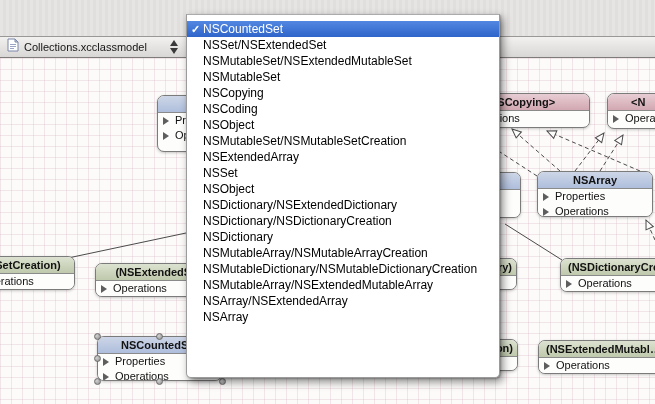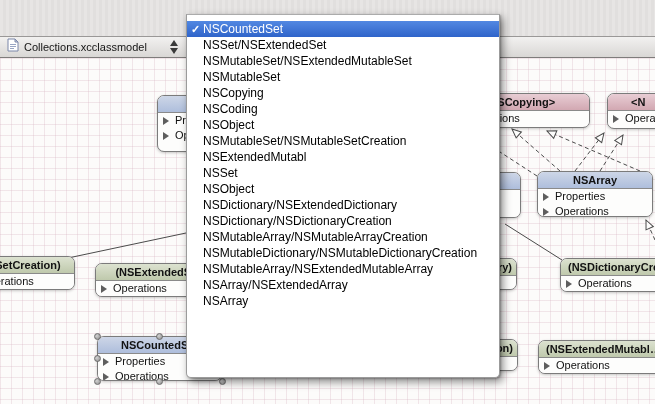--- a/index.html
+++ b/index.html
@@ -162,25 +162,26 @@
 
   <div class="menu" id="element-menu">
       <div class="mi sel"><span class="chk">✓</span><span>NSCountedSet</span></div>
       <div class="mi"><span>NSSet/NSExtendedSet</span></div>
       <div class="mi"><span>NSMutableSet/NSExtendedMutableSet</span></div>
       <div class="mi"><span>NSMutableSet</span></div>
       <div class="mi"><span>NSCopying</span></div>
       <div class="mi"><span>NSCoding</span></div>
       <div class="mi"><span>NSObject</span></div>
       <div class="mi"><span>NSMutableSet/NSMutableSetCreation</span></div>
-      <div class="mi"><span>NSExtendedMutabl</span></div>
+      <div class="mi"><span>NSExtendedArray</span></div>
       <div class="mi"><span>NSSet</span></div>
       <div class="mi"><span>NSObject</span></div>
       <div class="mi"><span>NSDictionary/NSExtendedDictionary</span></div>
       <div class="mi"><span>NSDictionary/NSDictionaryCreation</span></div>
+      <div class="mi"><span>NSDictionary</span></div>
       <div class="mi"><span>NSMutableArray/NSMutableArrayCreation</span></div>
       <div class="mi"><span>NSMutableDictionary/NSMutableDictionaryCreation</span></div>
       <div class="mi"><span>NSMutableArray/NSExtendedMutableArray</span></div>
       <div class="mi"><span>NSArray/NSExtendedArray</span></div>
       <div class="mi"><span>NSArray</span></div>
     </div>
 
 </div>
 
 </body></html>

